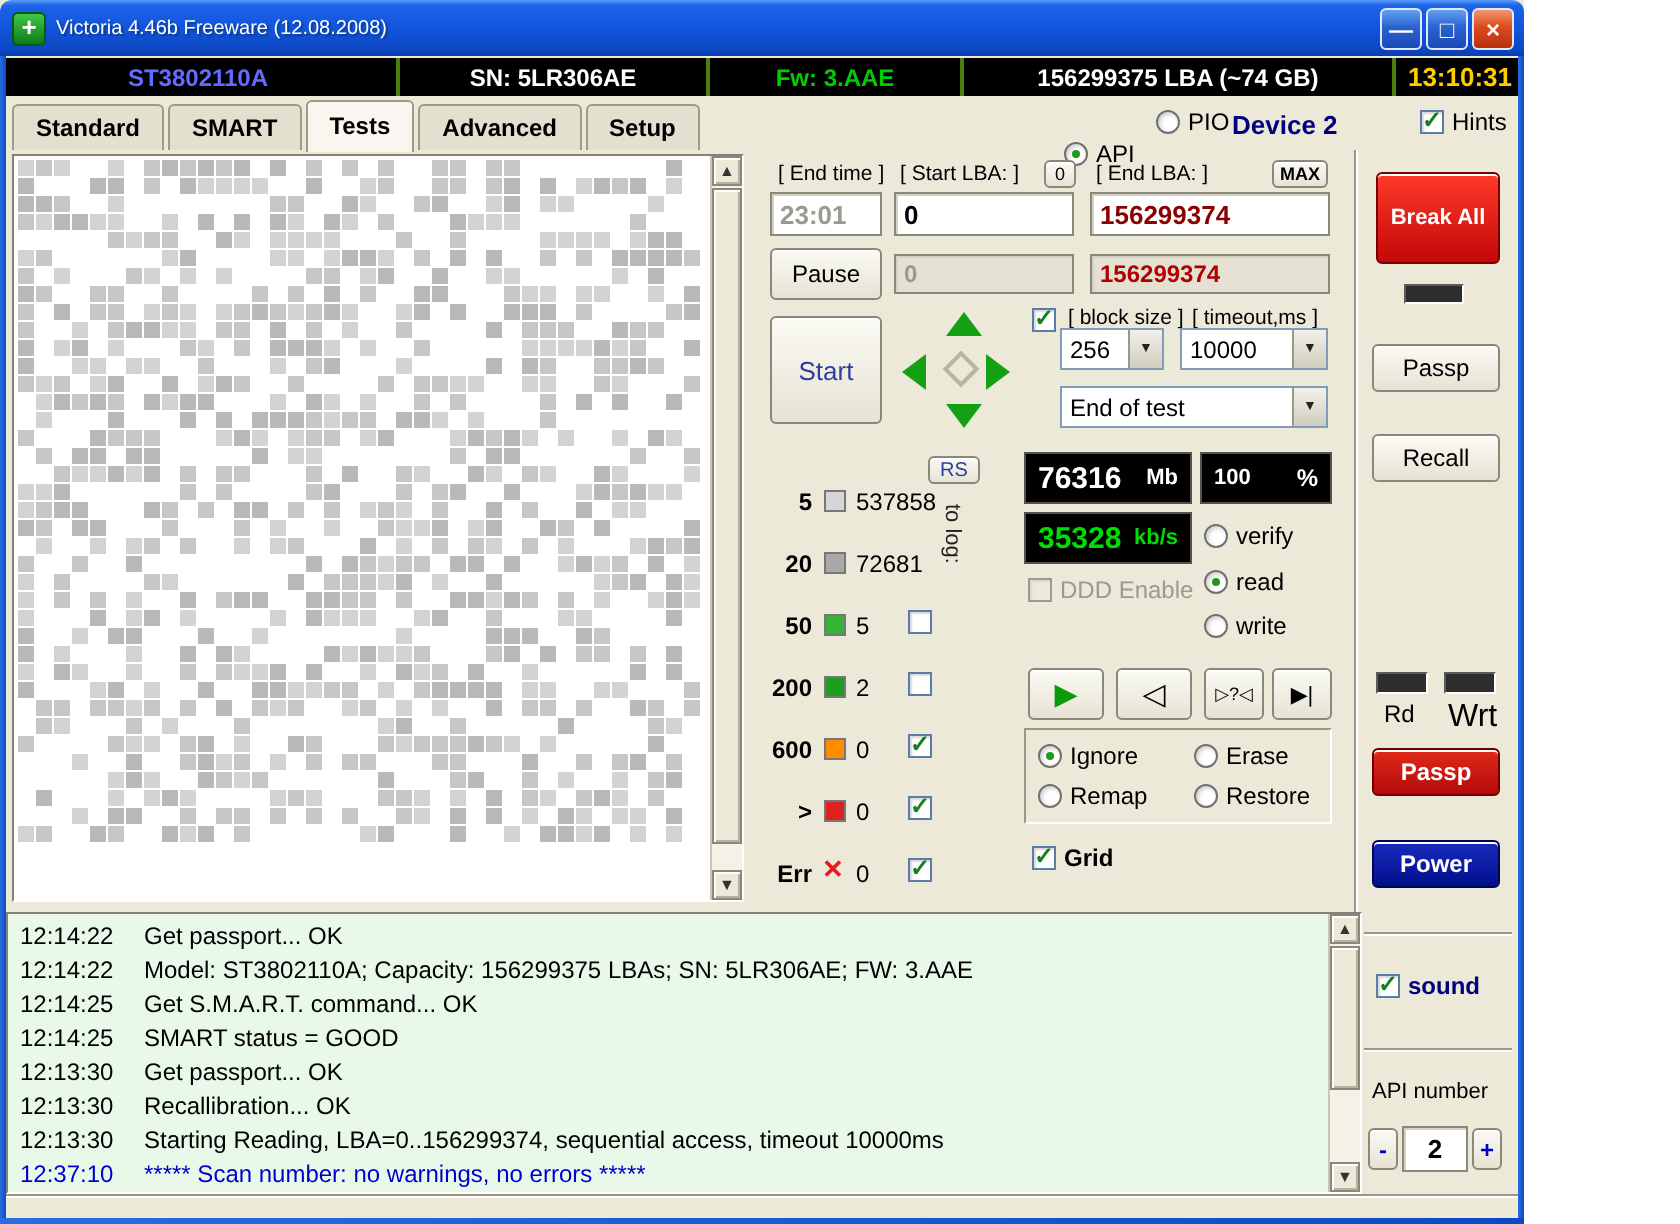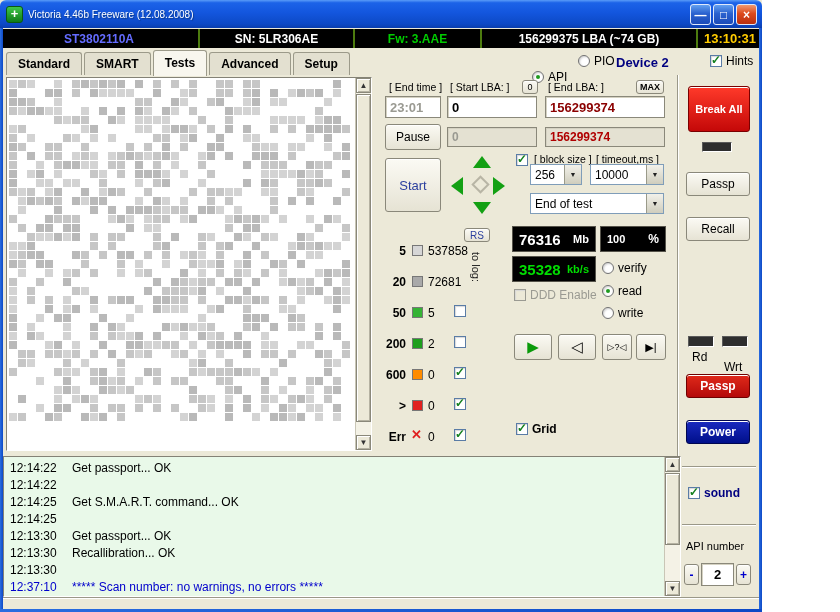--- a/index.html
+++ b/index.html
@@ -1680,36 +1680,54 @@
   <div class="abs radio" style="left:602px;top:306px">
     <span class="rdot"></span>
     <span>write</span>
   </div>
 
   <div class="abs btn" style="left:514px;top:334px;width:38px;height:26px;color:#0a9a0a;font-size:15px">▶</div>
   <div class="abs btn" style="left:558px;top:334px;width:38px;height:26px;font-size:15px">◁</div>
   <div class="abs btn" style="left:602px;top:334px;width:30px;height:26px;font-size:9px">▷?◁</div>
   <div class="abs btn" style="left:636px;top:334px;width:30px;height:26px;font-size:11px">▶|</div>
 
+  <div class="abs" style="left:512px;top:364px;width:154px;height:48px;border:1px solid;border-color:#9a9888 #fff #fff #9a9888">
+    <div class="abs radio selected" style="left:6px;top:6px">
+      <span class="rdot"></span>
+      <span>Ignore</span>
+    </div>
+    <div class="abs radio" style="left:84px;top:6px">
+      <span class="rdot"></span>
+      <span>Erase</span>
+    </div>
+    <div class="abs radio" style="left:6px;top:26px">
+      <span class="rdot"></span>
+      <span>Remap</span>
+    </div>
+    <div class="abs radio" style="left:84px;top:26px">
+      <span class="rdot"></span>
+      <span>Restore</span>
+    </div>
+  </div>
 
   <div class="abs checkbox checked" style="left:516px;top:422px">
     <span class="box"></span>
     <span style="font-weight:bold">Grid</span>
   </div>
 
   <div class="abs vdiv"></div>
 
   <div class="abs btn" style="left:688px;top:86px;width:62px;height:46px;background:linear-gradient(#ff3a2a,#c40808);border:1px solid #7a0000;color:#fff;font-weight:bold;font-size:11px;white-space:nowrap">Break All</div>
   <div class="abs led" style="left:702px;top:142px;width:30px;height:10px"></div>
   <div class="abs btn" style="left:686px;top:172px;width:64px;height:24px">Passp</div>
   <div class="abs btn" style="left:686px;top:217px;width:64px;height:24px">Recall</div>
   <div class="abs led" style="left:688px;top:336px;width:26px;height:11px"></div>
   <div class="abs led" style="left:722px;top:336px;width:26px;height:11px"></div>
   <div class="abs" style="left:692px;top:350px;font-size:12px">Rd</div>
-  <div class="abs" style="left:724px;top:360px;font-size:12px">Wrt</div>
+  <div class="abs" style="left:724px;top:350px;font-size:16px">Wrt</div>
   <div class="abs btn" style="left:686px;top:374px;width:64px;height:24px;background:linear-gradient(#e02a1a,#b40a0a);border:1px solid #700000;color:#fff;font-weight:bold">Passp</div>
   <div class="abs btn" style="left:686px;top:420px;width:64px;height:24px;background:linear-gradient(#1a2ac0,#000f8a);border:1px solid #000650;color:#fff;font-weight:bold">Power</div>
 
   <div class="abs" style="left:682px;top:466px;width:74px;border-top:1px solid #9a9888;border-bottom:1px solid #fff"></div>
   <div class="abs checkbox checked" style="left:688px;top:486px">
     <span class="box"></span>
     <span style="color:#000080;font-weight:bold">sound</span>
   </div>
   <div class="abs" style="left:682px;top:524px;width:74px;border-top:1px solid #9a9888;border-bottom:1px solid #fff"></div>
   <div class="abs" style="left:686px;top:540px;font-size:11px">API number</div>
@@ -1718,38 +1736,41 @@
   <div class="abs btn" style="left:736px;top:564px;width:15px;height:21px;color:#0000cc;font-weight:bold">+</div>
 
   <div class="abs logarea">
     <div id="log-lines" style="padding-top:3px">
         <div class="logline" style="color: rgb(0, 0, 0);">
           <span class="logtime">12:14:22</span>
           <span>Get passport... OK</span>
         </div>
         <div class="logline" style="color: rgb(0, 0, 0);">
           <span class="logtime">12:14:22</span>
+          <span>Model: ST3802110A; Capacity: 156299375 LBAs; SN: 5LR306AE; FW: 3.AAE</span>
         </div>
         <div class="logline" style="color: rgb(0, 0, 0);">
           <span class="logtime">12:14:25</span>
           <span>Get S.M.A.R.T. command... OK</span>
         </div>
         <div class="logline" style="color: rgb(0, 0, 0);">
           <span class="logtime">12:14:25</span>
+          <span>SMART status = GOOD</span>
         </div>
         <div class="logline" style="color: rgb(0, 0, 0);">
           <span class="logtime">12:13:30</span>
           <span>Get passport... OK</span>
         </div>
         <div class="logline" style="color: rgb(0, 0, 0);">
           <span class="logtime">12:13:30</span>
           <span>Recallibration... OK</span>
         </div>
         <div class="logline" style="color: rgb(0, 0, 0);">
           <span class="logtime">12:13:30</span>
+          <span>Starting Reading, LBA=0..156299374, sequential access, timeout 10000ms</span>
         </div>
         <div class="logline" style="color: rgb(0, 0, 204);">
           <span class="logtime">12:37:10</span>
           <span>***** Scan number: no warnings, no errors *****</span>
         </div>
       </div>
     <div class="sb" style="right:0;top:0;width:16px;height:139px">
       <div class="sbbtn raised">▲</div>
       <div class="abs raised" style="left:0;top:16px;width:15px;height:72px"></div>
       <div class="sbbtn raised abs" style="left:0;bottom:0">▼</div>

